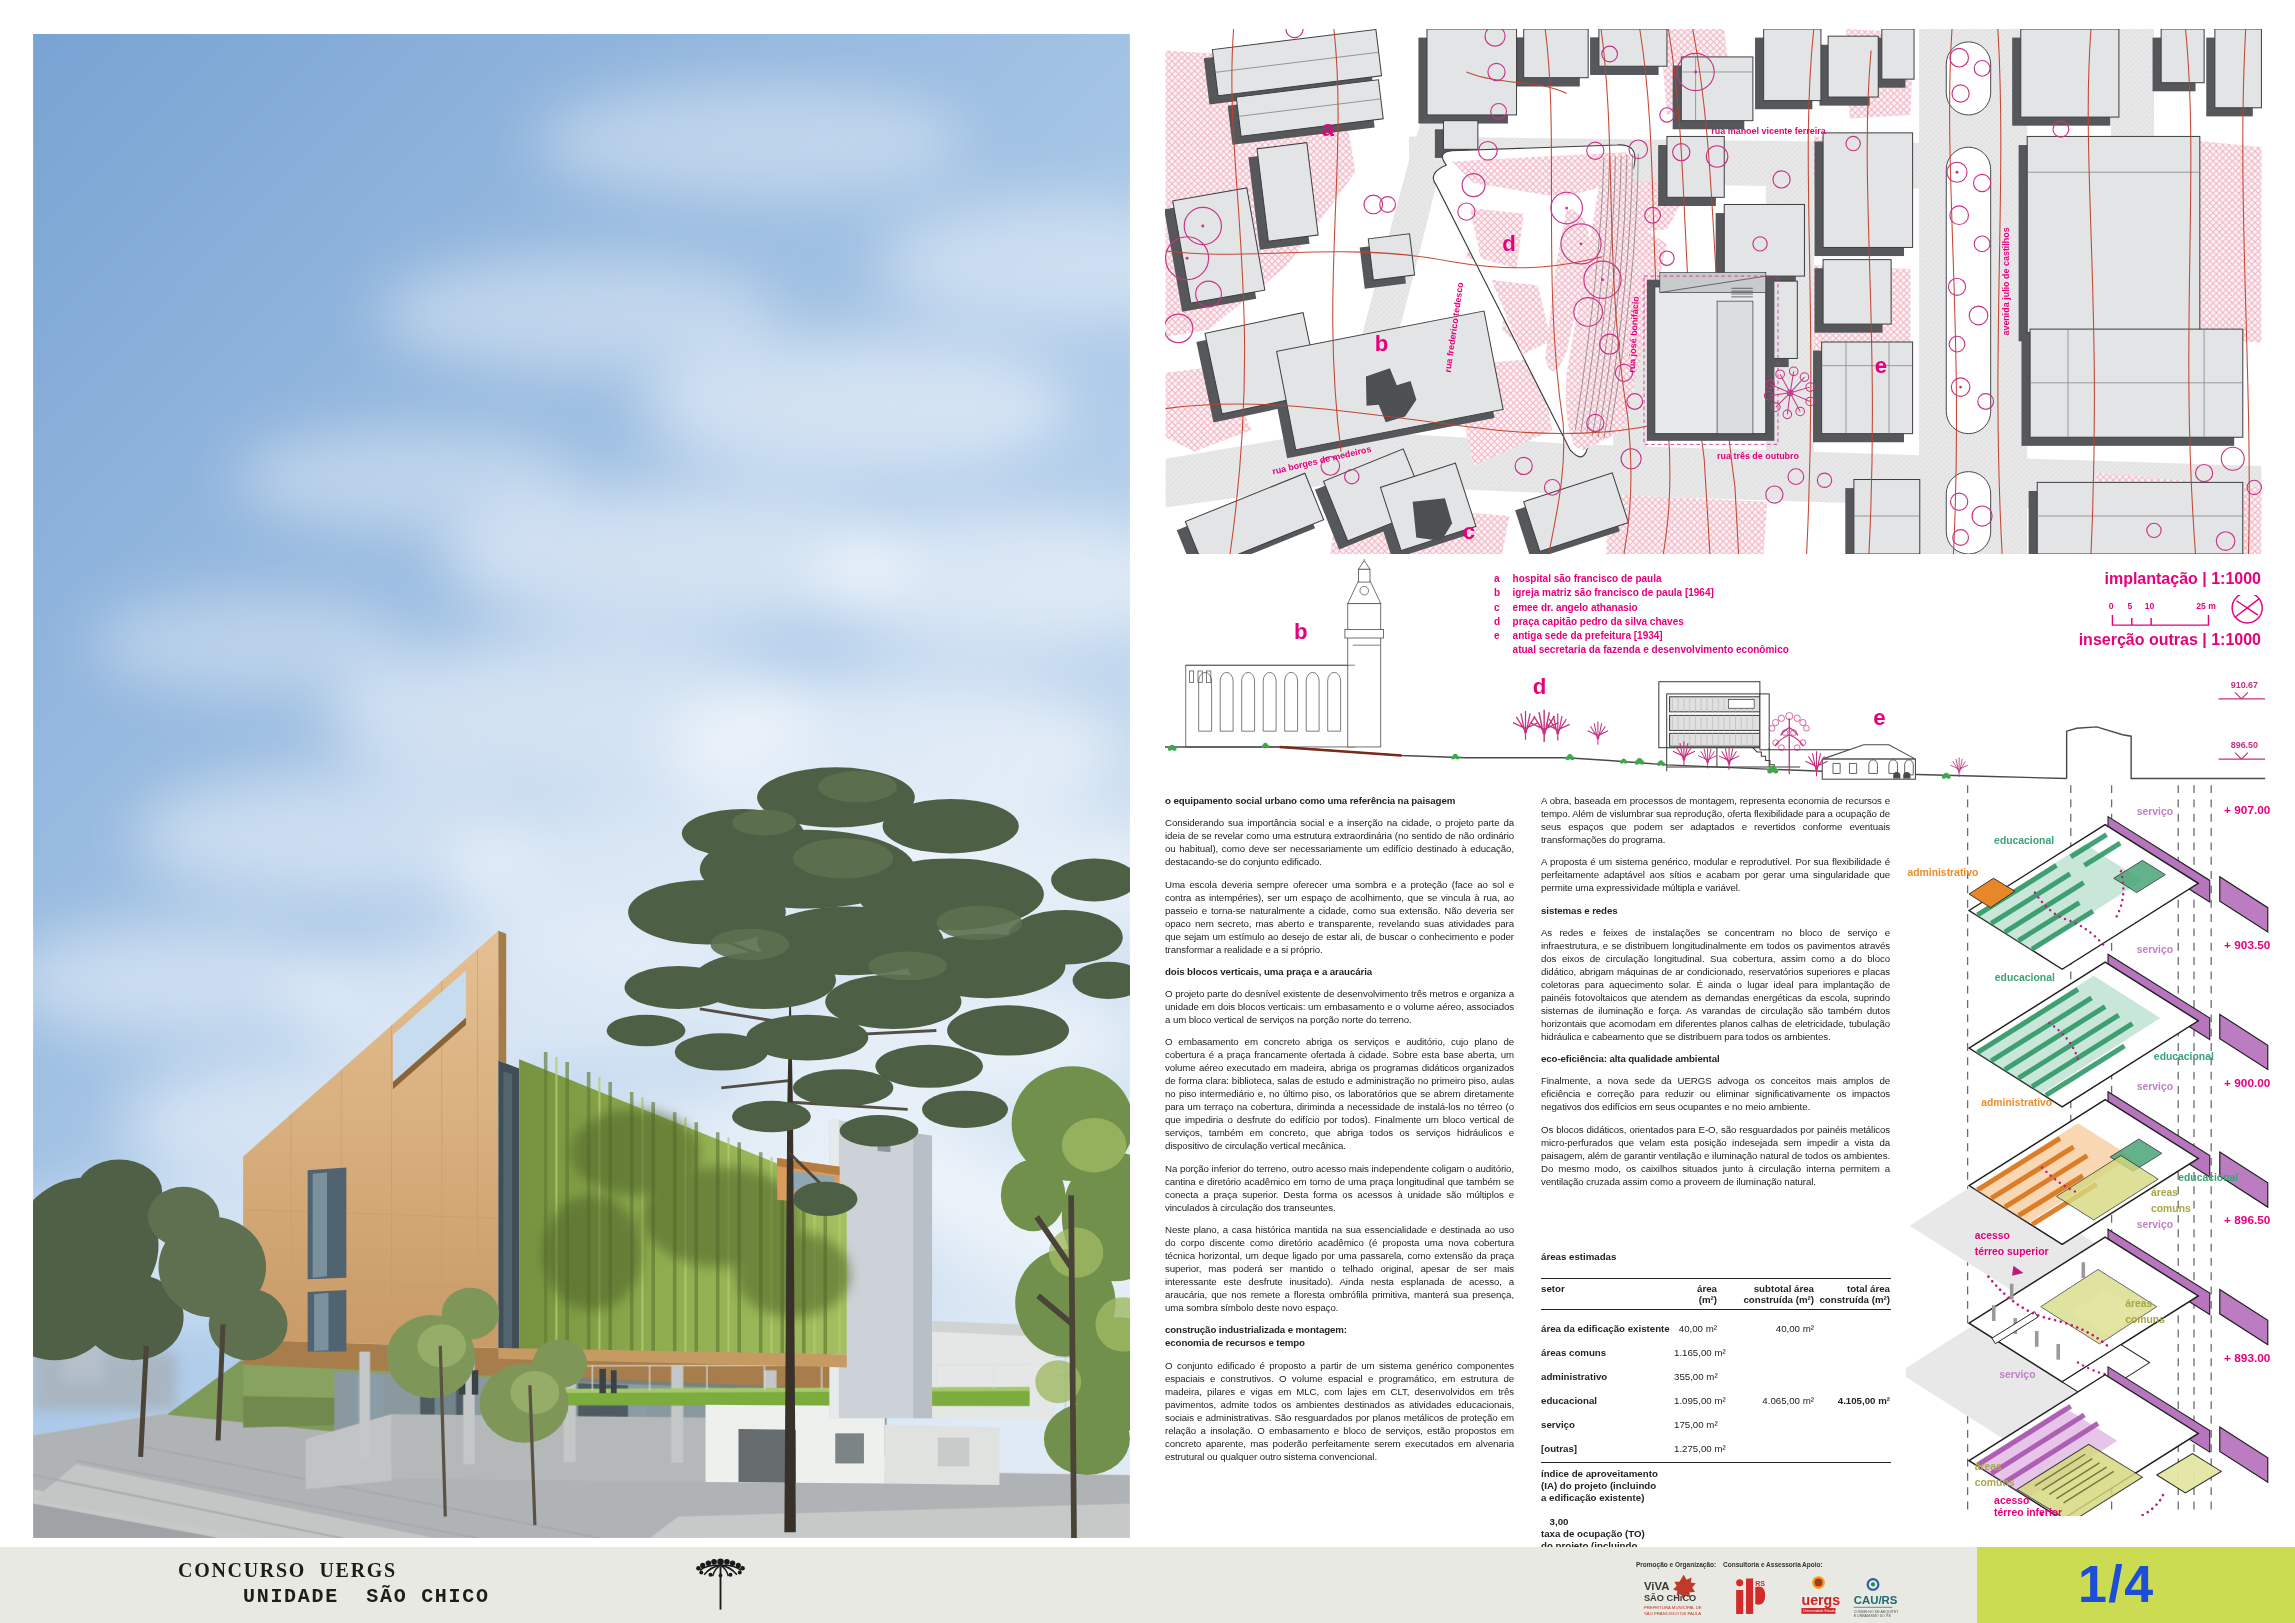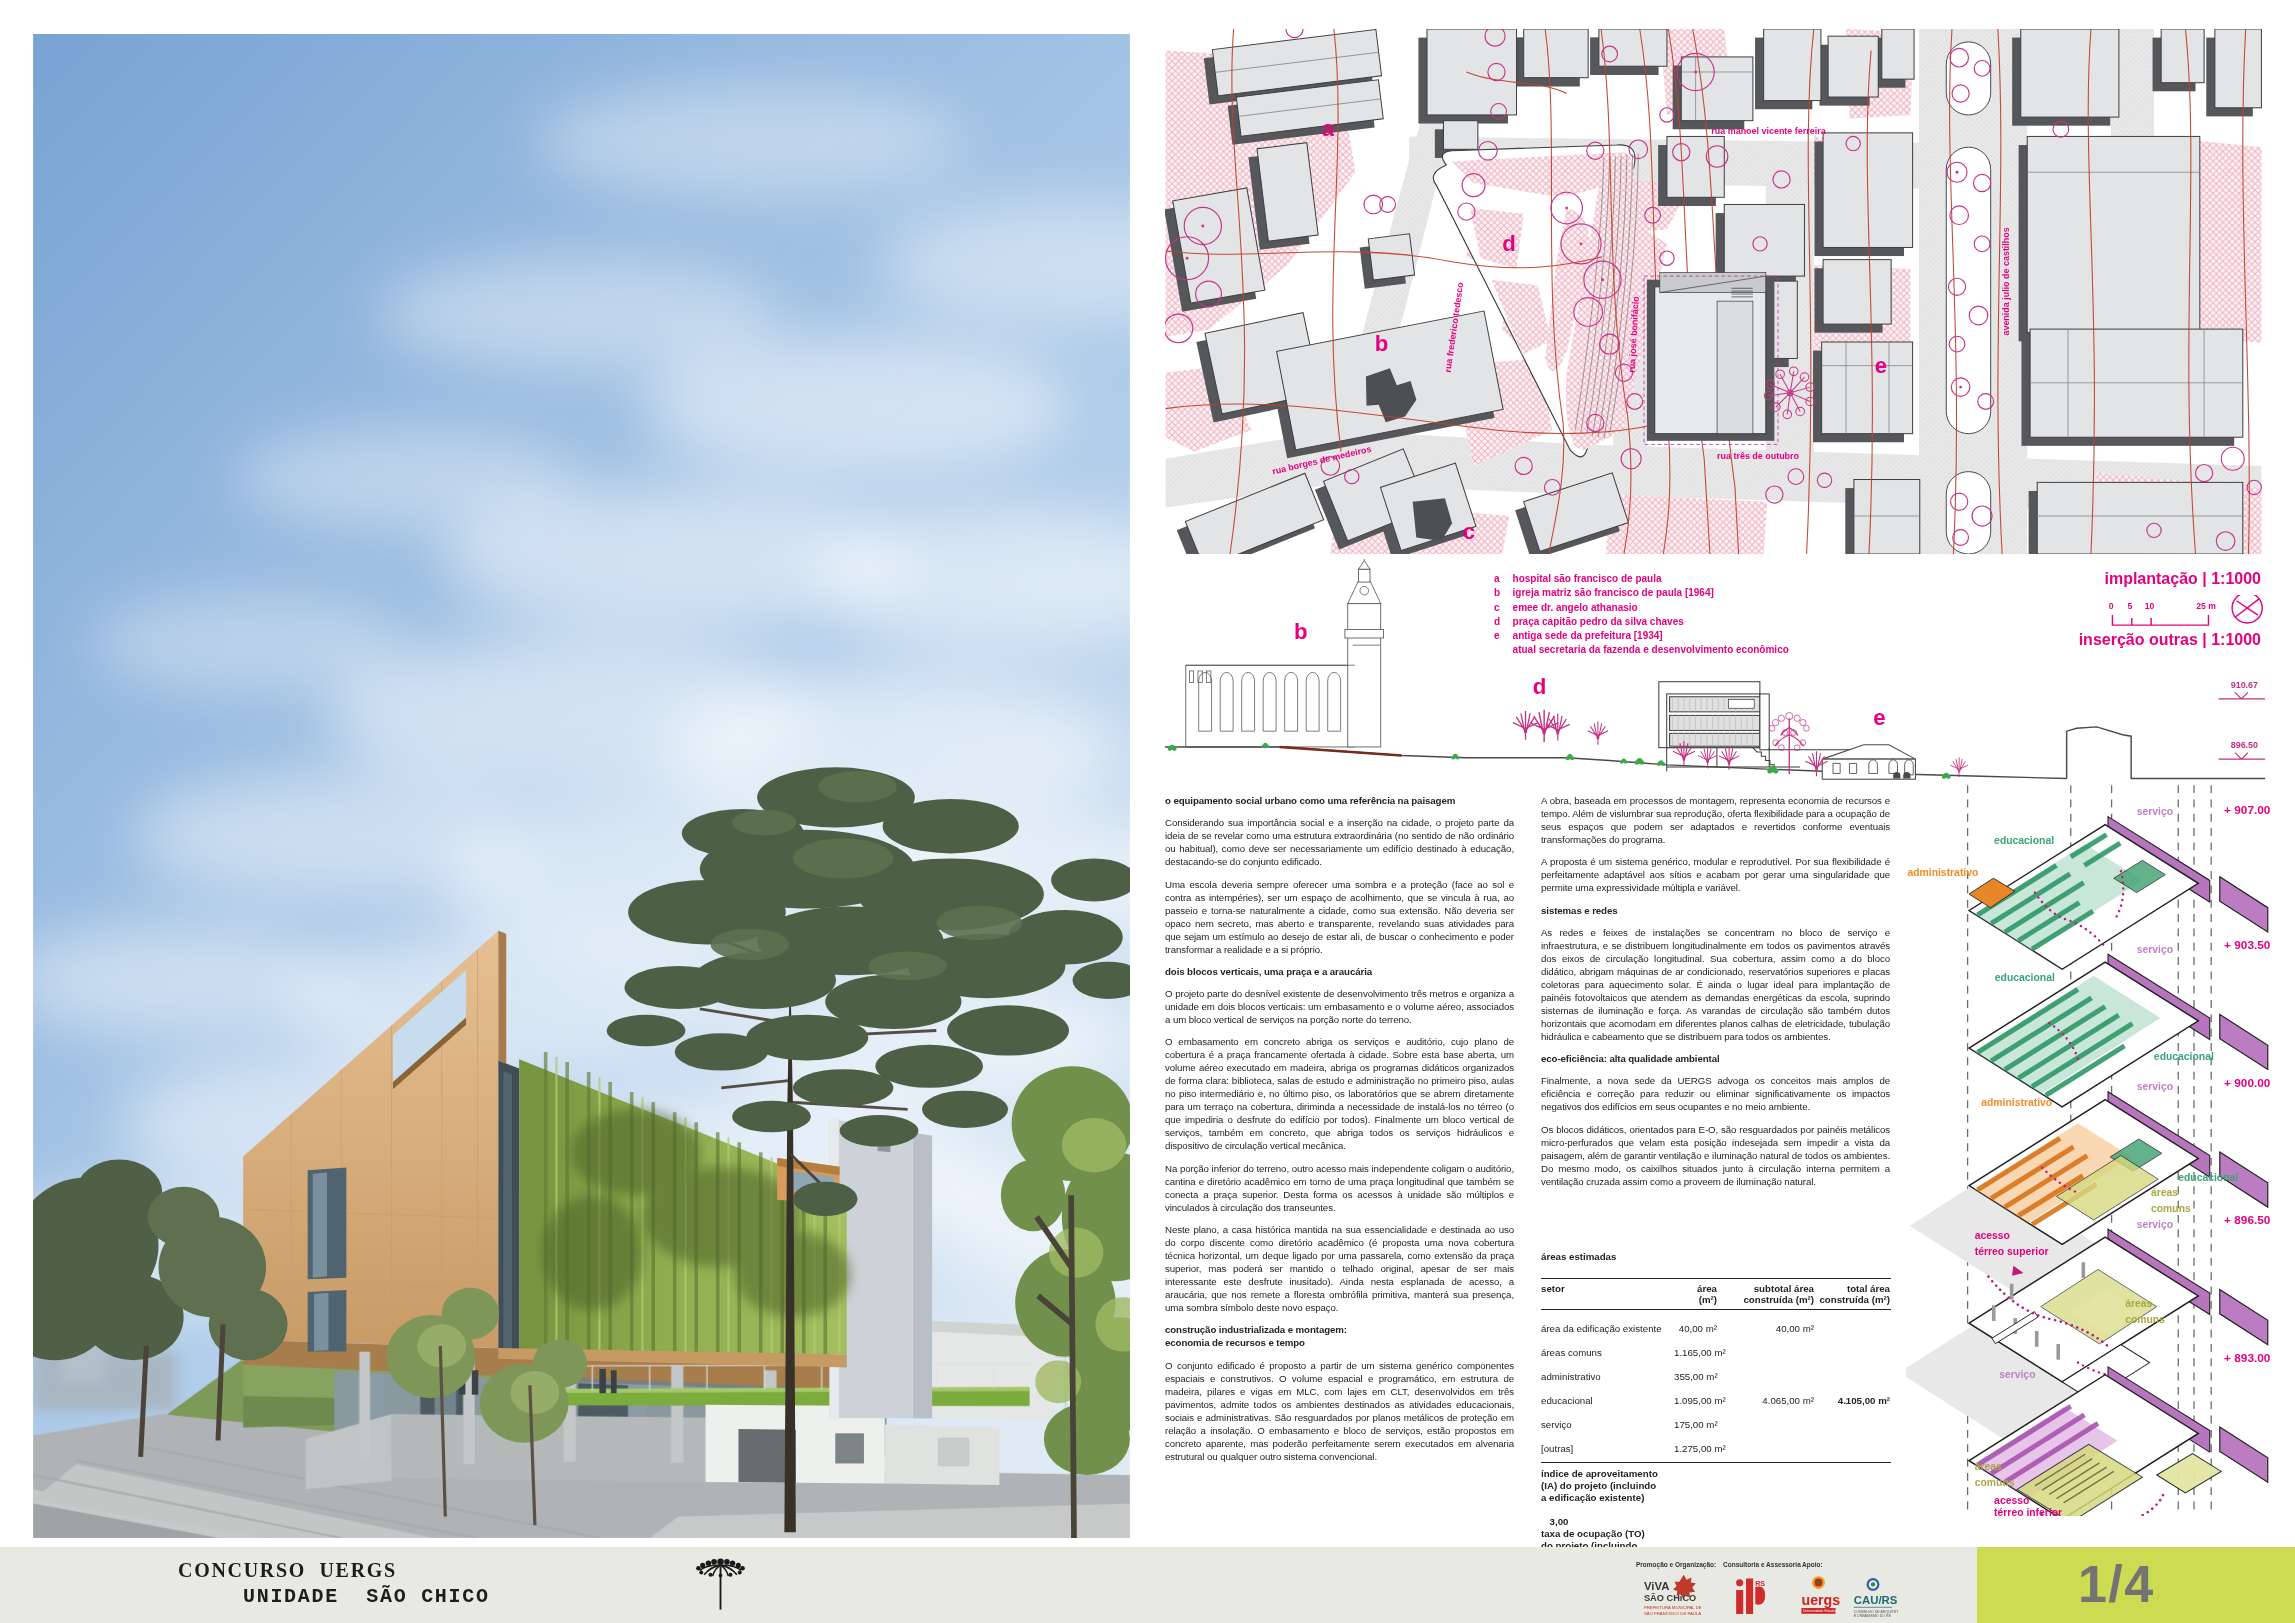--- a/index.html
+++ b/index.html
@@ -828,21 +828,21 @@
 <div class="abs" style="left:1541px;top:1251px;font-size:9.7px;font-weight:bold;color:#232323;">áreas estimadas</div>
 
 <div class="abs" style="left:1541px;top:1278px;width:350px;color:#232323;font-size:9.7px;">
   <div style="border-top:1.1px solid #232323;border-bottom:0.7px solid #232323;padding:3.6px 0 3.6px 0;display:flex;font-weight:bold;line-height:11.5px;">
     <div style="width:129px;">setor</div>
     <div style="width:47px;text-align:right;">área<br>(m²)</div>
     <div style="width:97px;text-align:right;">subtotal área<br>construída (m²)</div>
     <div style="width:76px;text-align:right;">total área<br>construída (m²)</div>
   </div>
   <div style="display:flex;padding-top:7.2px;line-height:24px;">
-    <div style="width:133px;font-weight:normal;white-space:nowrap;">área da edificação existente<br>áreas comuns<br>administrativo<br>educacional<br>serviço<br>[outras]</div>
+    <div style="width:133px;font-weight:bold;white-space:nowrap;">área da edificação existente<br>áreas comuns<br>administrativo<br>educacional<br>serviço<br>[outras]</div>
     <div style="width:43px;text-align:right;white-space:nowrap;">40,00 m²<br>1.165,00 m²<br>355,00 m²<br>1.095,00 m²<br>175,00 m²<br>1.275,00 m²</div>
     <div style="width:97px;text-align:right;white-space:nowrap;">40,00 m²<br><br><br>4.065,00 m²</div>
     <div style="width:76px;text-align:right;font-weight:bold;white-space:nowrap;"><br><br><br>4.105,00 m²</div>
   </div>
 </div>
 
 <div class="abs" style="left:1541px;top:1462px;width:350px;color:#232323;font-size:9.7px;line-height:12px;">
   <div style="border-top:1.1px solid #232323;padding:5px 0 6.5px 0;display:flex;flex-direction:column;">
     <div style="width:128px;font-weight:bold;">índice de aproveitamento<br>(IA) do projeto (incluindo<br>a edificação existente)</div>
     <div style="width:36px;text-align:center;font-weight:bold;padding-top:12.2px;">3,00</div>
@@ -1069,16 +1069,16 @@
   <circle cx="35" cy="10" r="9" fill="#2a5caa"></circle>
   <circle cx="35" cy="10" r="6" fill="#e8e9e2"></circle>
   <circle cx="35" cy="10" r="3" fill="#2a8a4a"></circle>
   <text x="8" y="38" font-size="16" font-weight="bold" fill="#1d6a73" font-family="Liberation Sans,sans-serif">CAU/RS</text>
   <line x1="8" y1="42" x2="62" y2="42" stroke="#1d6a73" stroke-width="1"></line>
   <text x="8" y="50" font-size="5" fill="#555" font-family="Liberation Sans,sans-serif">CONSELHO DE ARQUITETURA</text>
   <text x="8" y="56" font-size="5" fill="#555" font-family="Liberation Sans,sans-serif">E URBANISMO DO RS</text>
 </svg>
 
 <div class="abs" style="left:1977px;top:1547px;width:319px;height:77px;background:#cbdb52;"></div>
-<div class="abs" style="left:2078px;top:1554px;width:129px;font-size:52px;font-weight:bold;color:#737373;letter-spacing:1.4px;font-family:'Liberation Sans',sans-serif;">1/4</div>
+<div class="abs" style="left:2078px;top:1554px;width:129px;font-size:52px;font-weight:bold;color:#1d4ed8;letter-spacing:1.4px;font-family:'Liberation Sans',sans-serif;">1/4</div>
 
 </div>
 
 
 </body></html>

